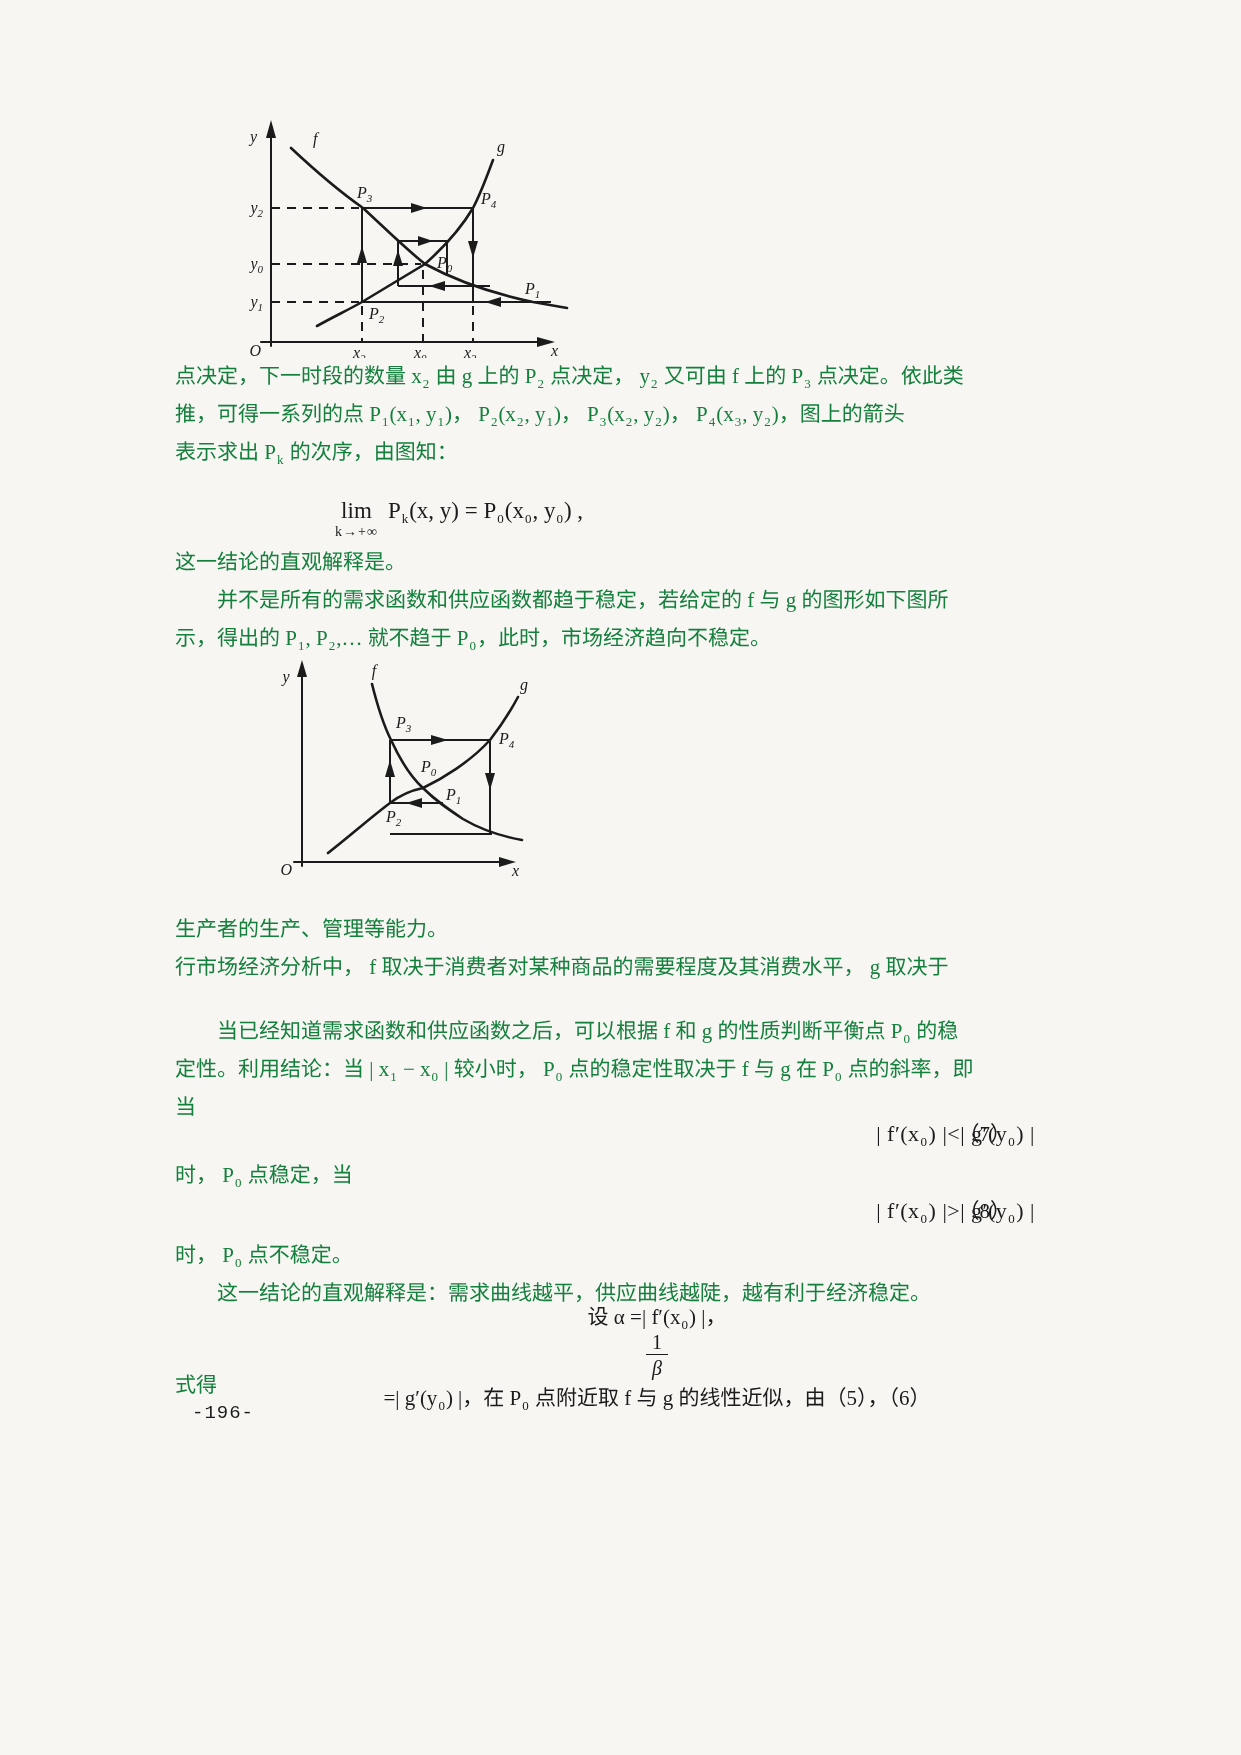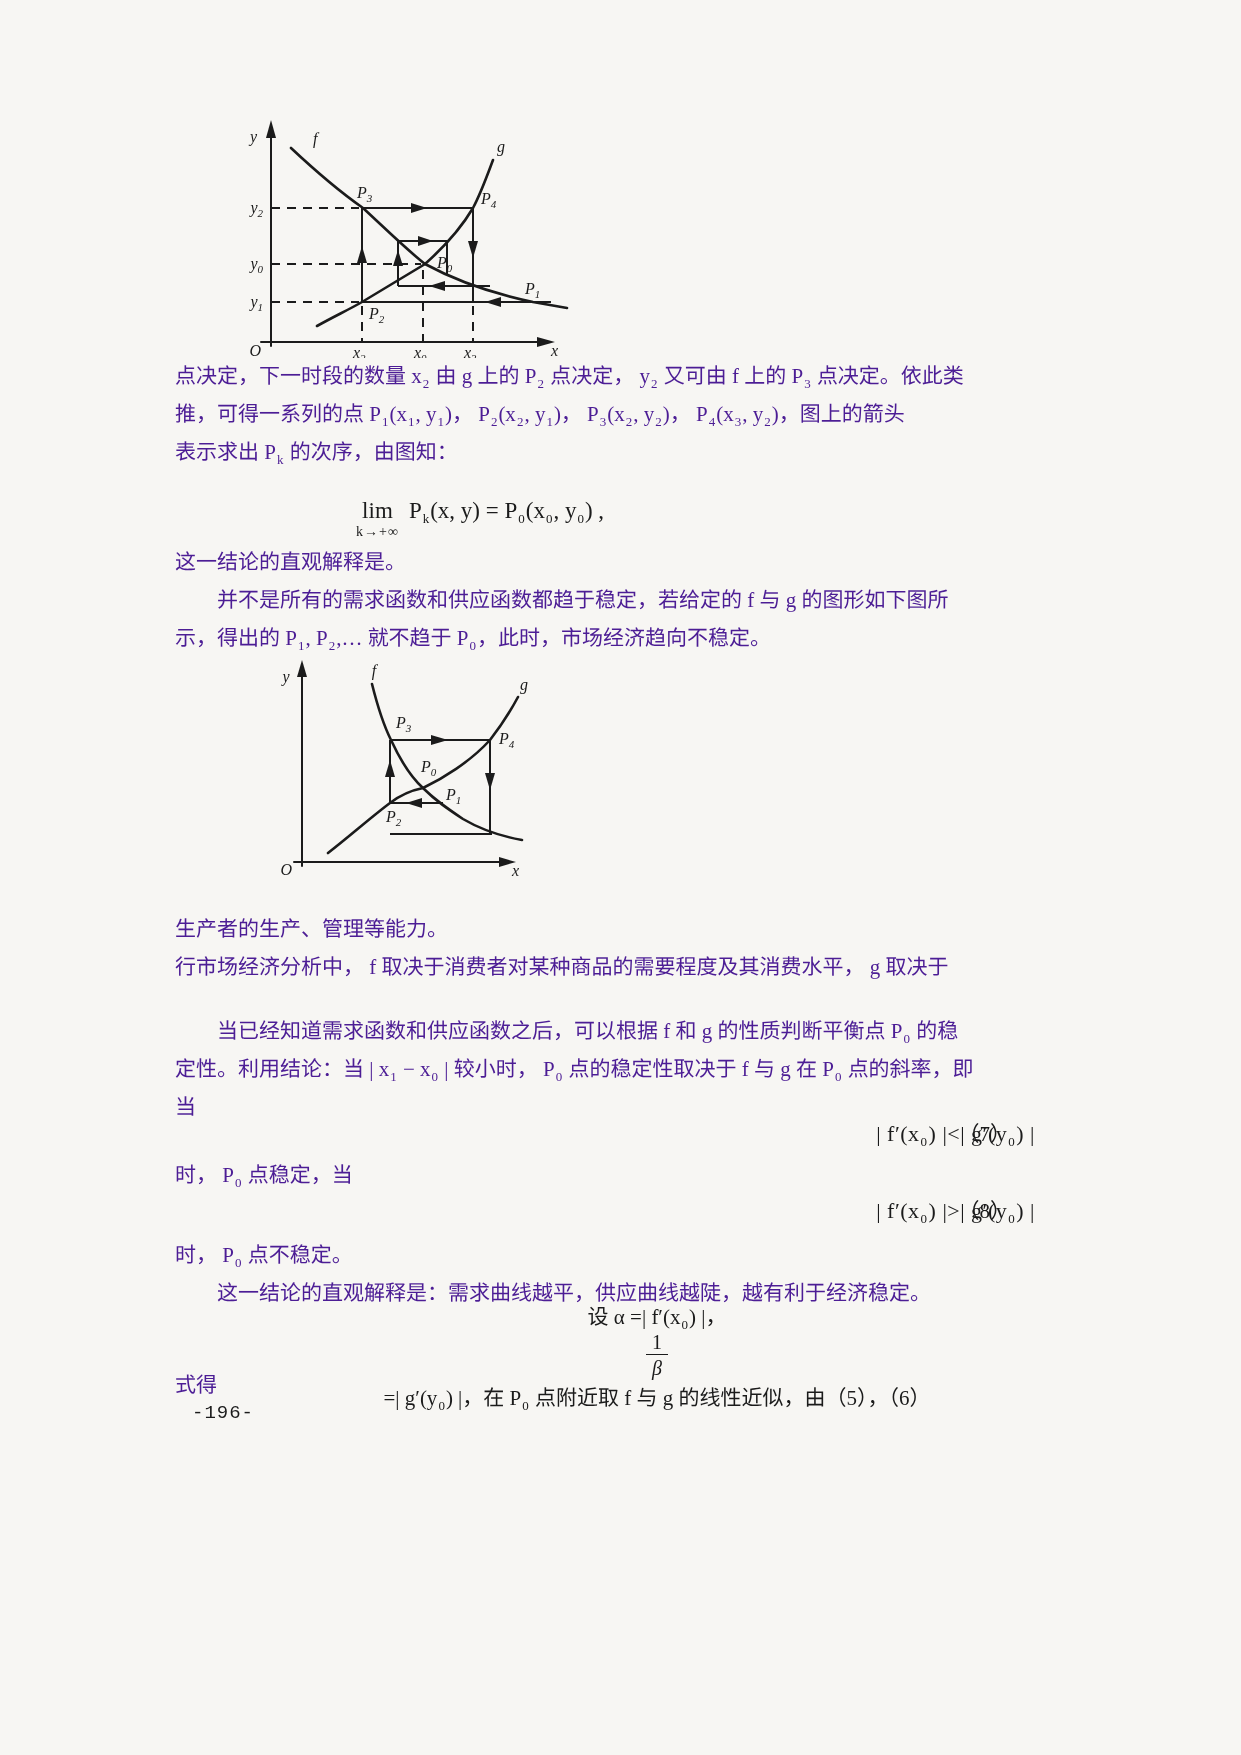--- a/index.html
+++ b/index.html
@@ -9,28 +9,28 @@
     font-family:"Liberation Serif", serif;
   }
   .page{
     position:relative;width:1241px;height:1755px;
     background:#f7f6f3;color:#1b1b1b;overflow:hidden;
   }
   .abs{position:absolute;}
   .para{position:absolute;width:880px;}
   .line{
     font-size:21px;line-height:38px;white-space:nowrap;
-    color:#4c1d95;
+    color:#15803d;
   }
   .ind{padding-left:42px;}
   sub{
     font-size:13px;line-height:0;vertical-align:-5px;margin:0 1px;
   }
   
-  #lim{display:flex;align-items:flex-start;margin-left:21px;}
+  #lim{display:flex;align-items:flex-start;}
   .lim-stack{display:flex;flex-direction:column;align-items:center;}
   .lim-op{font-size:23px;line-height:27px;}
   .lim-cond{font-size:14px;line-height:15px;letter-spacing:1px;}
   .lim-body{font-size:23px;line-height:27px;margin-left:10px;white-space:nowrap;}
   
   .eq{width:860px;font-size:22px;line-height:38px;text-align:right;}
   .eq-body{margin-left:195px;white-space:nowrap;letter-spacing:0.5px;}
   .eq-num{position:absolute;right:24px;top:0;font-size:21px;}
   
   #p9{display:flex;align-items:center;height:64px;font-size:21px;white-space:nowrap;flex-direction:column;}

